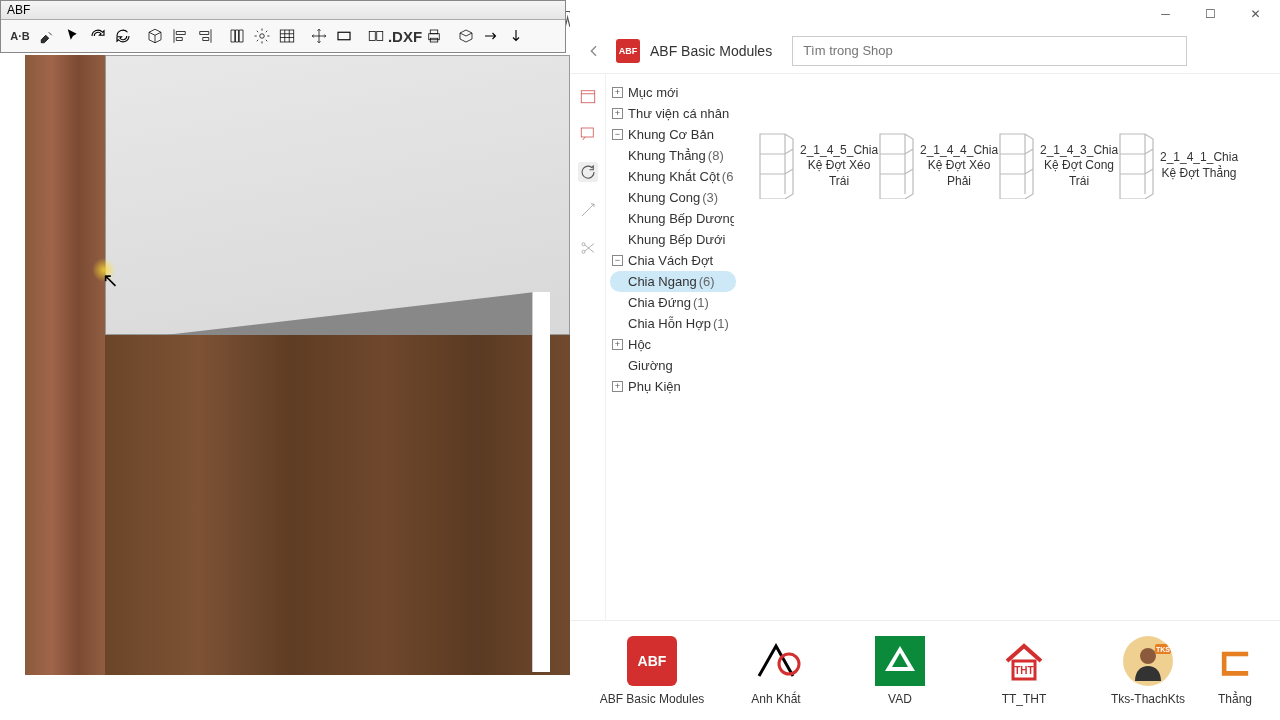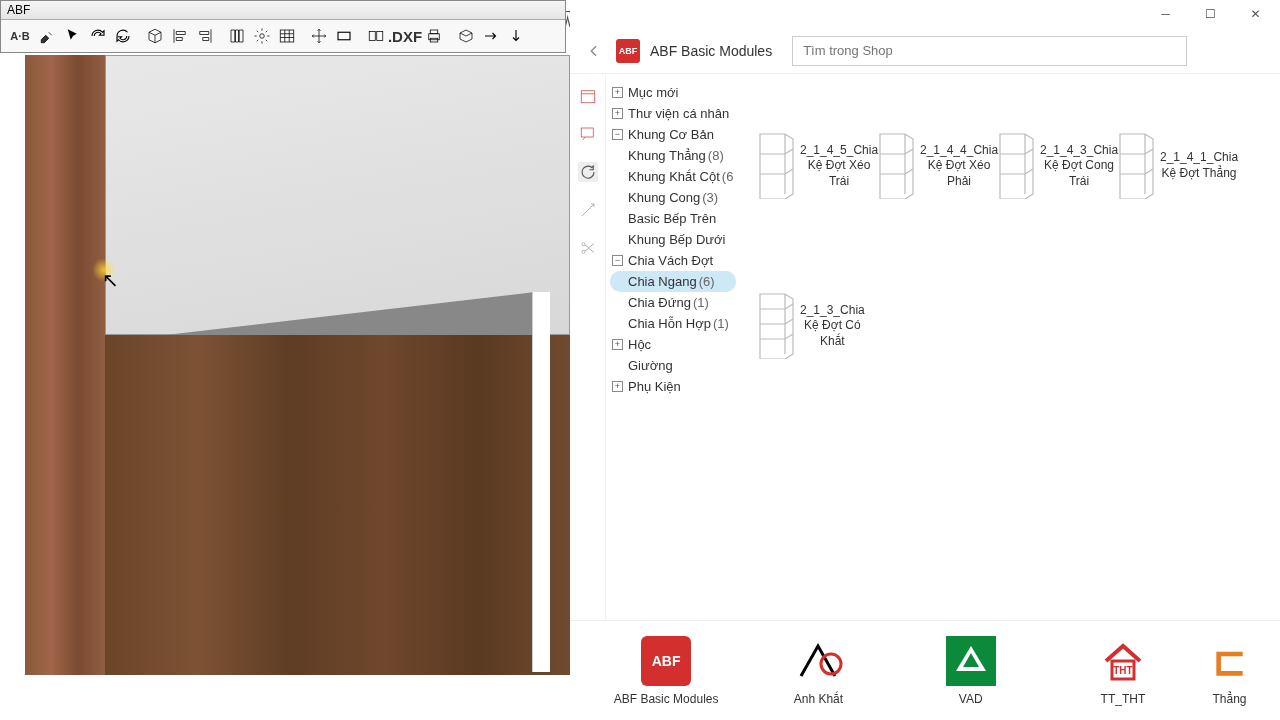--- a/index.html
+++ b/index.html
@@ -252,21 +252,21 @@
           <span class="tree-label">Khung Khắt Cột</span>
           <span class="tree-count">(6</span>
         </div>
       <div class="tree-item">
           <span class="tree-spacer"></span>
           <span class="tree-label">Khung Cong</span>
           <span class="tree-count">(3)</span>
         </div>
       <div class="tree-item">
           <span class="tree-spacer"></span>
-          <span class="tree-label">Basic Bếp Trên</span>
+          <span class="tree-label">Khung Bếp Dương</span>
         </div>
       <div class="tree-item">
           <span class="tree-spacer"></span>
           <span class="tree-label">Khung Bếp Dưới</span>
         </div>
       <div class="tree-item">
           <span class="tree-toggle">−</span>
           <span class="tree-label">Chia Vách Đợt</span>
         </div>
       <div class="tree-item selected">
@@ -324,28 +324,20 @@
         <div class="gallery-label">2_1_4_3_Chia Kệ Đợt Cong Trái</div>
       </div>
       <div class="gallery-item">
         <div class="gallery-thumb">
             <svg width="50" height="70" viewBox="0 0 50 70">
               <path d="M10 5h25l8 5v55l-8 5H10z M10 5v60 M35 5v60 M10 25h25l8-5 M10 45h25l8-5"></path>
             </svg>
           </div>
         <div class="gallery-label">2_1_4_1_Chia Kệ Đợt Thẳng</div>
       </div>
-      <div class="gallery-item">
-        <div class="gallery-thumb">
-            <svg width="50" height="70" viewBox="0 0 50 70">
-              <path d="M10 5h25l8 5v55l-8 5H10z M10 5v60 M35 5v60 M10 20h25l8-5 M10 35h25l8-5 M10 50h25l8-5"></path>
-            </svg>
-          </div>
-        <div class="gallery-label">2_1_3_Chia Kệ Đợt Có Khắt</div>
-      </div>
     </div>
   </div>
 
   <div class="bottom-strip">
     <div class="bottom-item">
       <div class="bottom-logo" style="background:#d32f2f;color:#fff;border-radius:6px;font-size:14px;">ABF</div>
       <span>ABF Basic Modules</span>
     </div>
     <div class="bottom-item">
       <div class="bottom-logo">
@@ -368,18 +360,29 @@
     <div class="bottom-item">
       <div class="bottom-logo">
           <svg width="50" height="50" viewBox="0 0 50 50">
             <path d="M8 25l17-15 17 15" stroke="#d32f2f" stroke-width="4" fill="none"></path>
             <rect x="14" y="25" width="22" height="18" fill="none" stroke="#d32f2f" stroke-width="3"></rect>
             <text x="25" y="38" text-anchor="middle" font-size="10" fill="#d32f2f" font-weight="bold">THT</text>
           </svg>
         </div>
       <span>TT_THT</span>
     </div>
+    <div class="bottom-item">
+      <div class="bottom-logo" style="border-radius:50%;overflow:hidden;background:#f0d090;position:relative;">
+          <svg width="50" height="50" viewBox="0 0 50 50">
+            <circle cx="25" cy="20" r="8" fill="#8b5a3c"></circle>
+            <path d="M12 45c0-10 6-15 13-15s13 5 13 15" fill="#333"></path>
+            <rect x="32" y="8" width="16" height="10" fill="#e67e22" rx="2"></rect>
+            <text x="40" y="16" text-anchor="middle" font-size="7" fill="#fff" font-weight="bold">TKS</text>
+          </svg>
+        </div>
+      <span>Tks-ThachKts</span>
+    </div>
     <div class="bottom-item" style="flex:0.4;">
       <div class="bottom-logo" style="color:#e67e22;font-size:40px;">⊏</div>
       <span>Thẳng</span>
     </div>
   </div>
 </div>
 
 </body></html>

